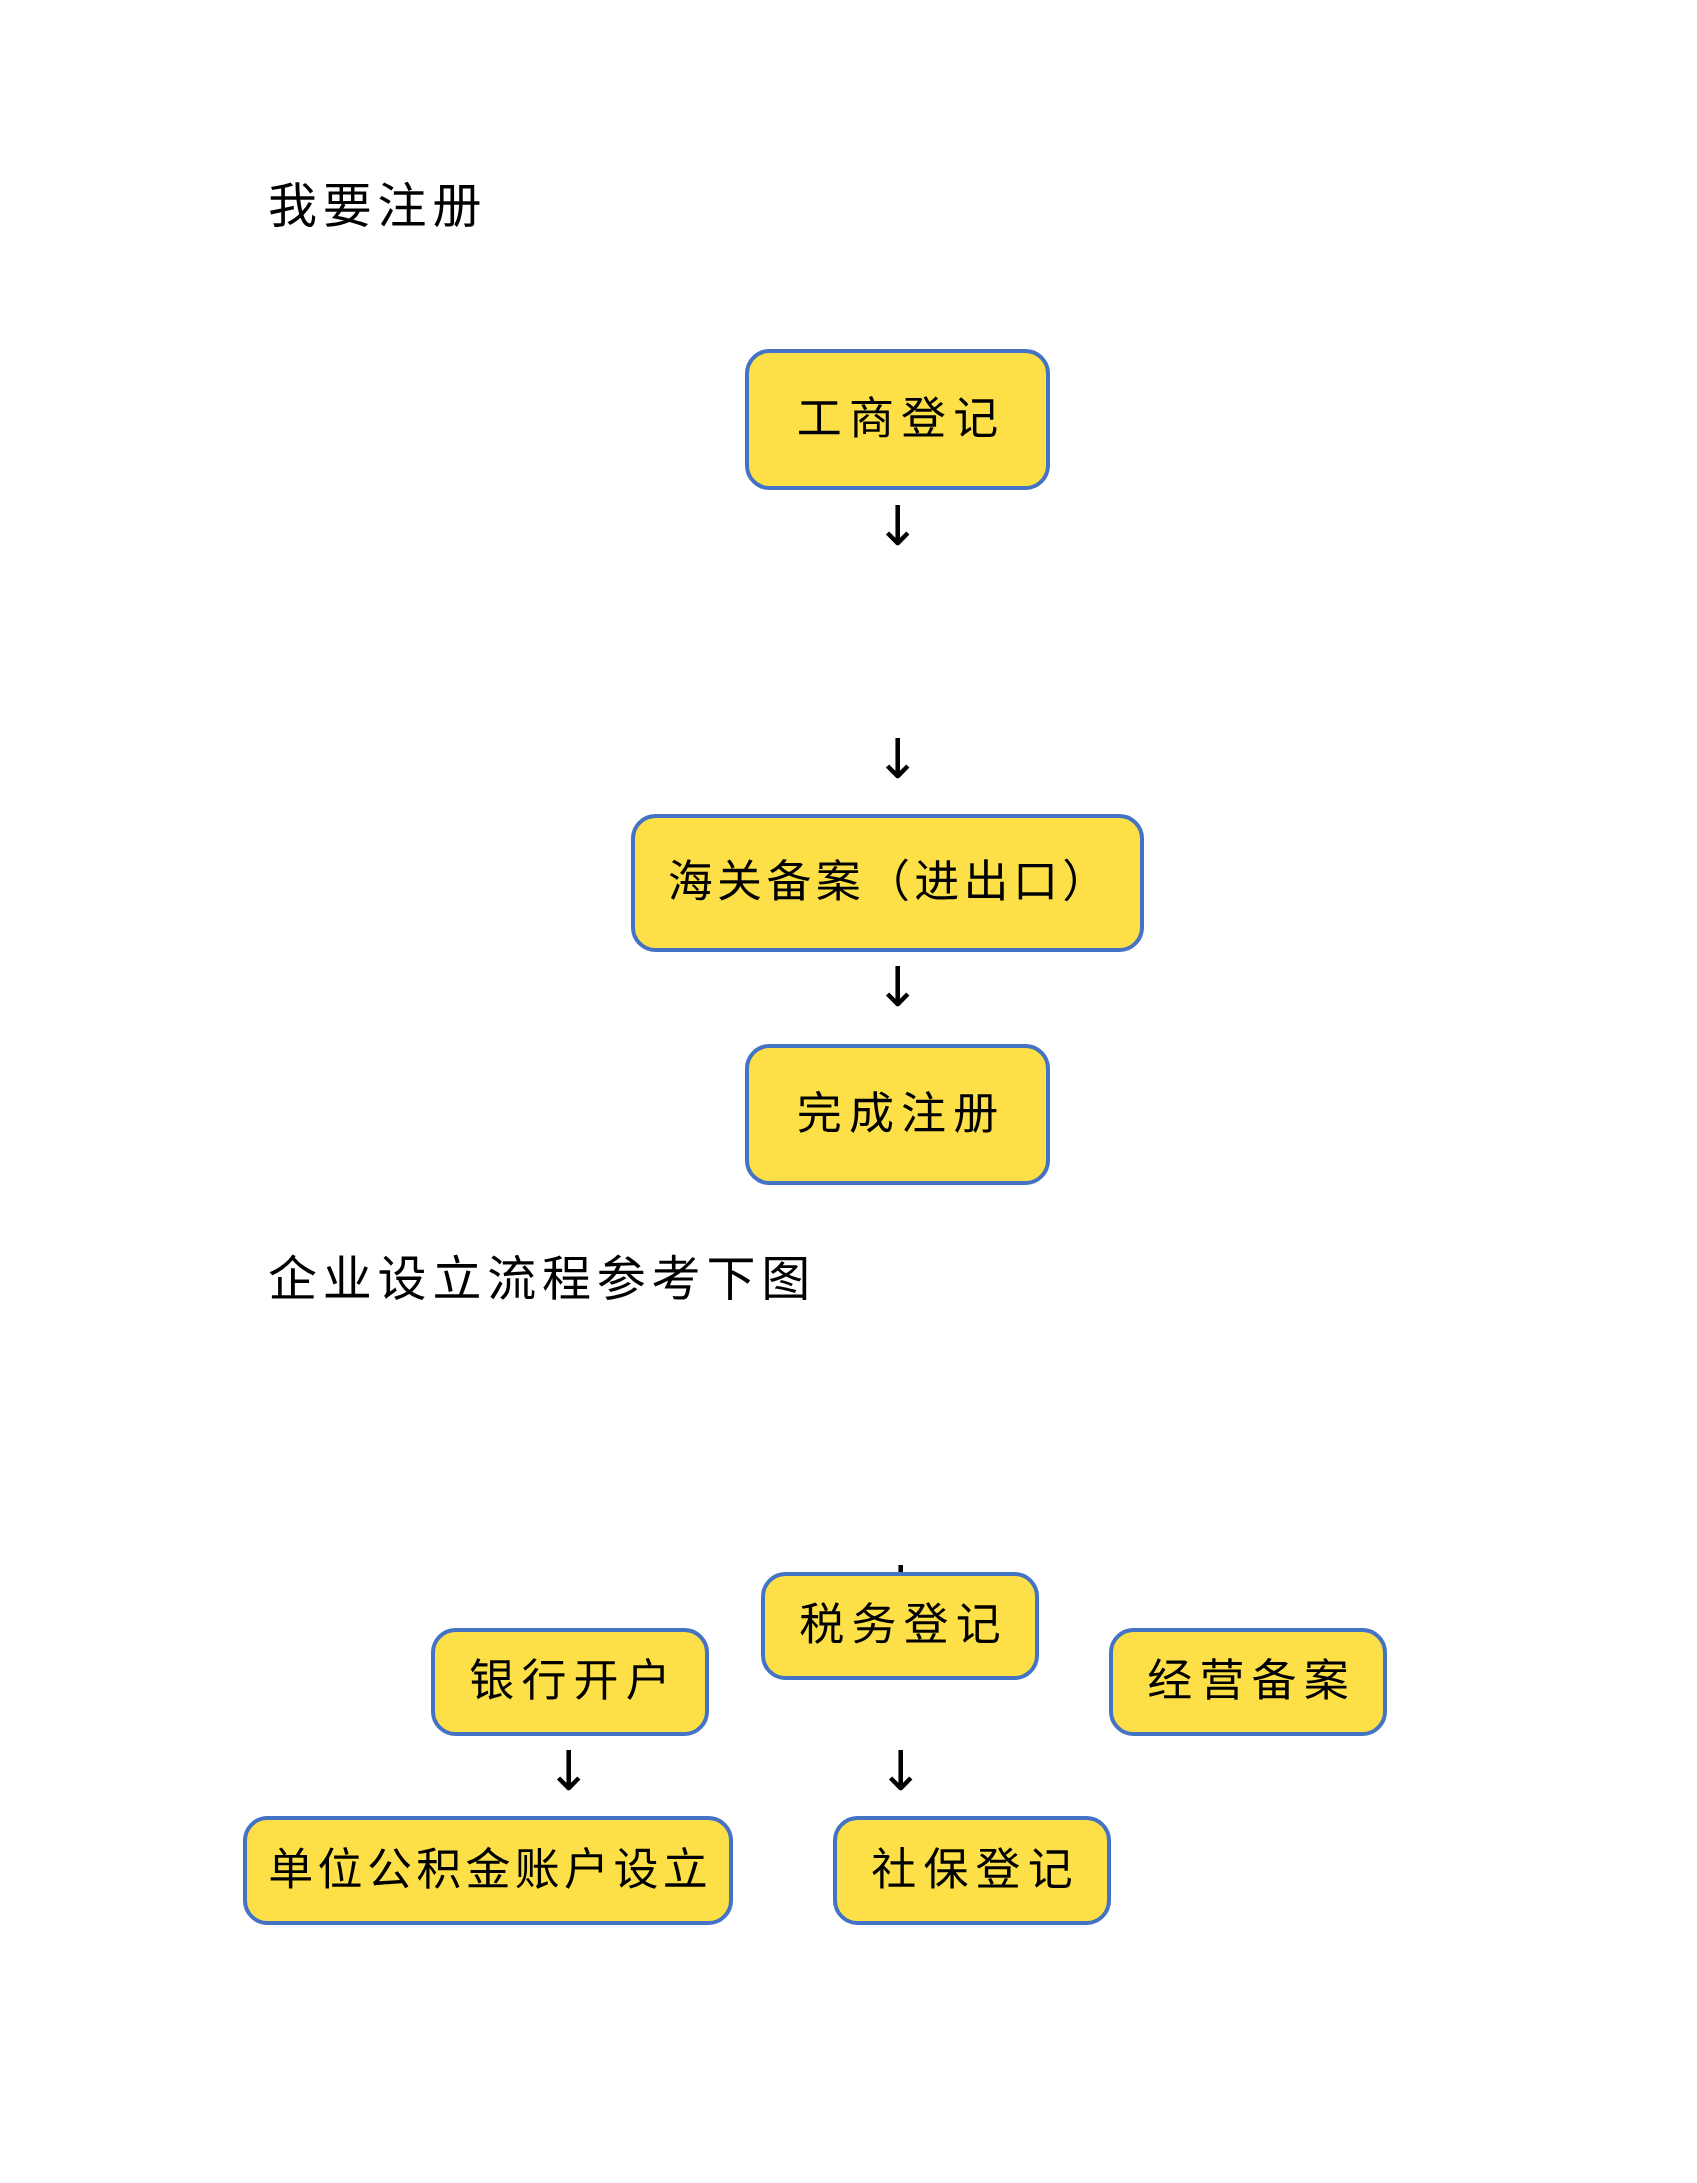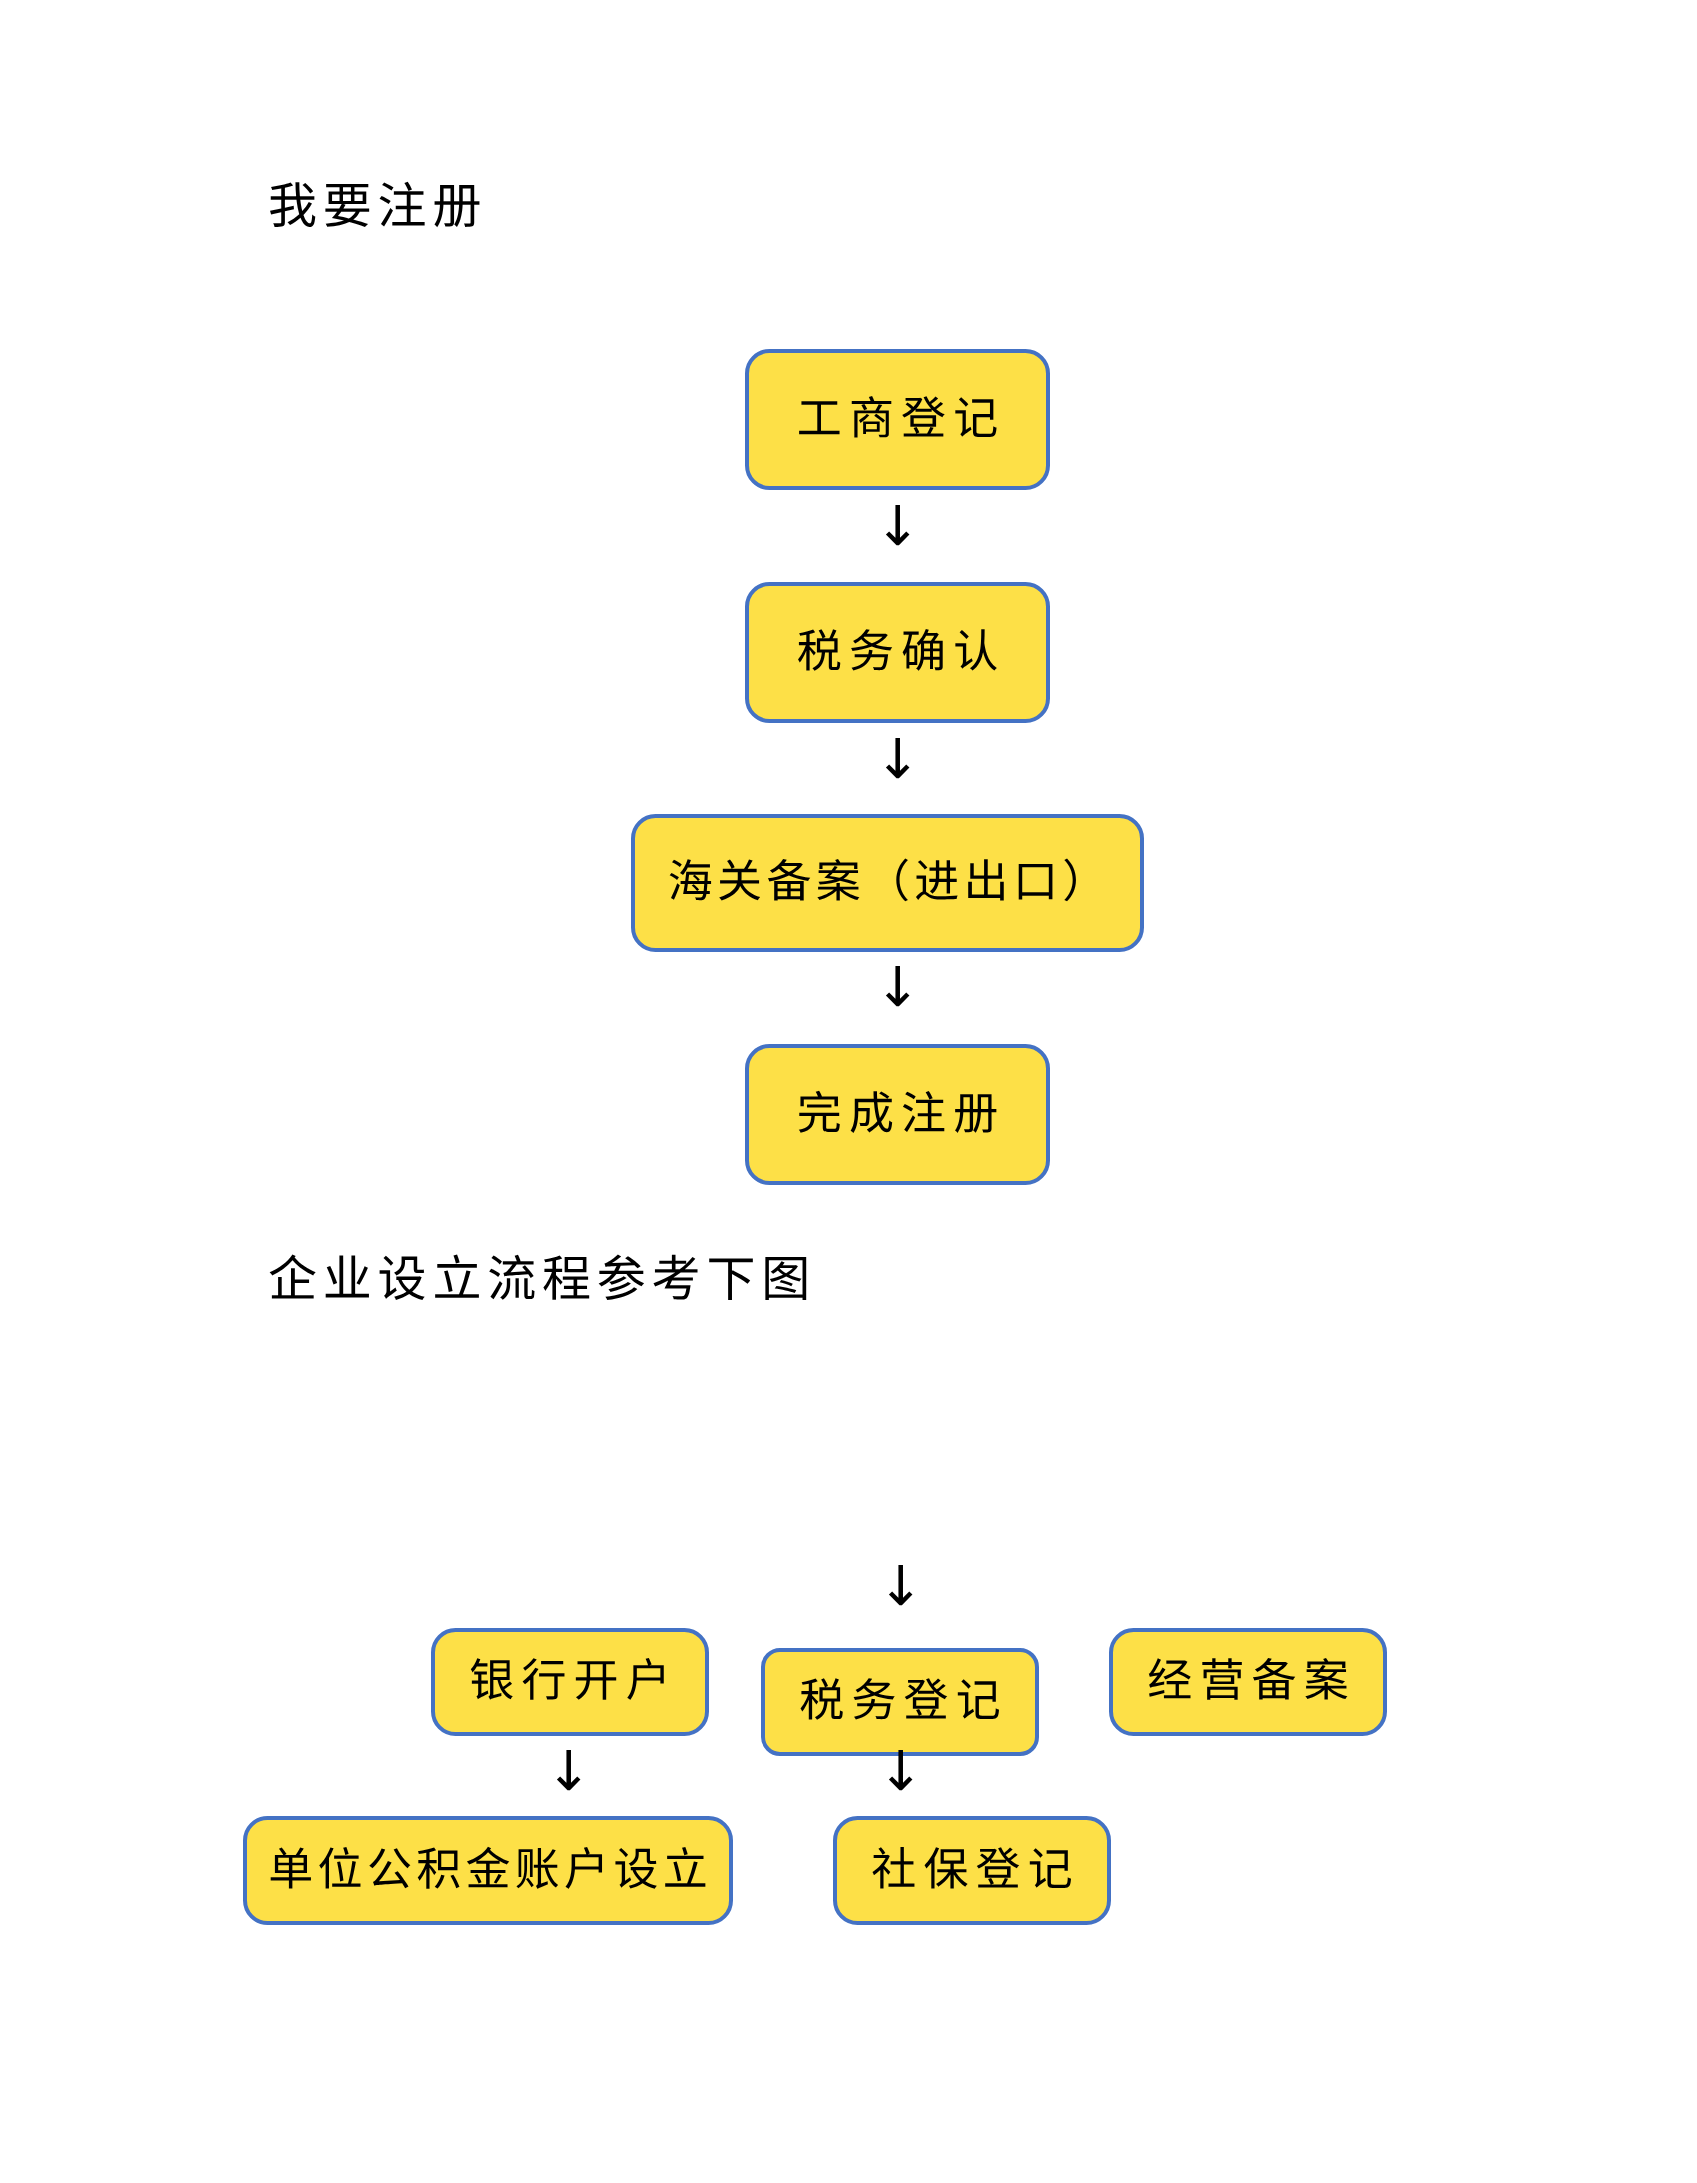--- a/index.html
+++ b/index.html
@@ -61,21 +61,21 @@
 
   
   #box-gs-reg   { left: 745px; top: 325px;  width: 305px; height: 141px; }
   #box-tax-cfm  { left: 745px; top: 558px;  width: 305px; height: 141px; }
   #box-customs  { left: 631px;  top: 790px; width: 513px; height: 138px; }
   #box-done     { left: 745px; top: 1020px; width: 305px; height: 141px; }
 
   
   #box-new-co   { left: 761px; top: 1401px; width: 295px; height: 127px; }
   #box-bank     { left: 431px;  top: 1604px; width: 278px; height: 108px; }
-  #box-tax-reg  { left: 761px; top: 1624px; width: 278px; height: 108px; border-radius: 19px; }
+  #box-tax-reg  { left: 761px; top: 1548px; width: 278px; height: 108px; }
   #box-biz-file { left: 1109px; top: 1604px; width: 278px; height: 108px; }
   #box-fund     { left: 243px;  top: 1792px; width: 490px; height: 109px; }
   #box-social   { left: 833px; top: 1792px; width: 278px; height: 109px; }
 
   #box-fund .label { letter-spacing: 4.3px; text-indent: 4.3px; }
   #box-customs .label { letter-spacing: 4.3px; text-indent: 4.3px; }
 
   
   .arrow {
     position: absolute;
@@ -100,23 +100,20 @@
 <div class="page">
 
   <div class="heading" id="heading-register">我要注册</div>
 
   <div class="flow-box" id="box-gs-reg">
     <span class="label">工商登记</span>
   </div>
 
   <div class="arrow" id="arrow-1">↓</div>
 
-  <div class="flow-box" id="box-tax-cfm">
-    <span class="label">税务确认</span>
-  </div>
 
   <div class="arrow" id="arrow-2">↓</div>
 
   <div class="flow-box" id="box-customs">
     <span class="label">海关备案（进出口）</span>
   </div>
 
   <div class="arrow" id="arrow-3">↓</div>
 
   <div class="flow-box" id="box-done">

